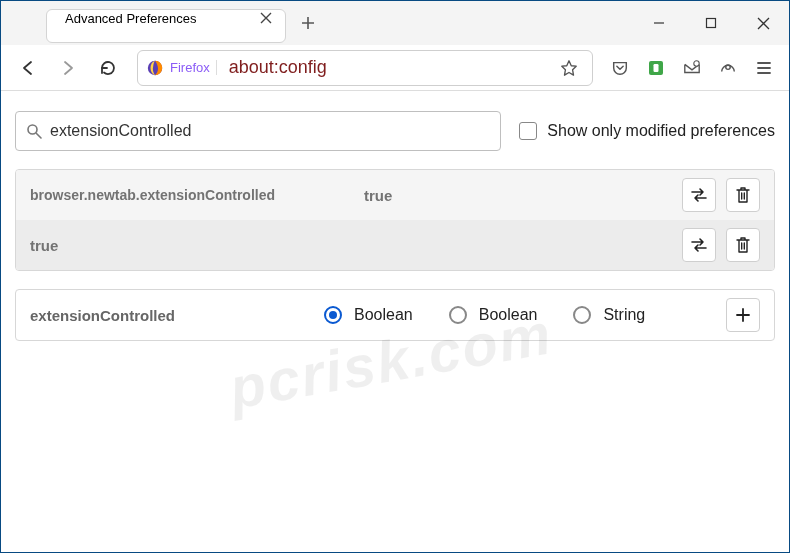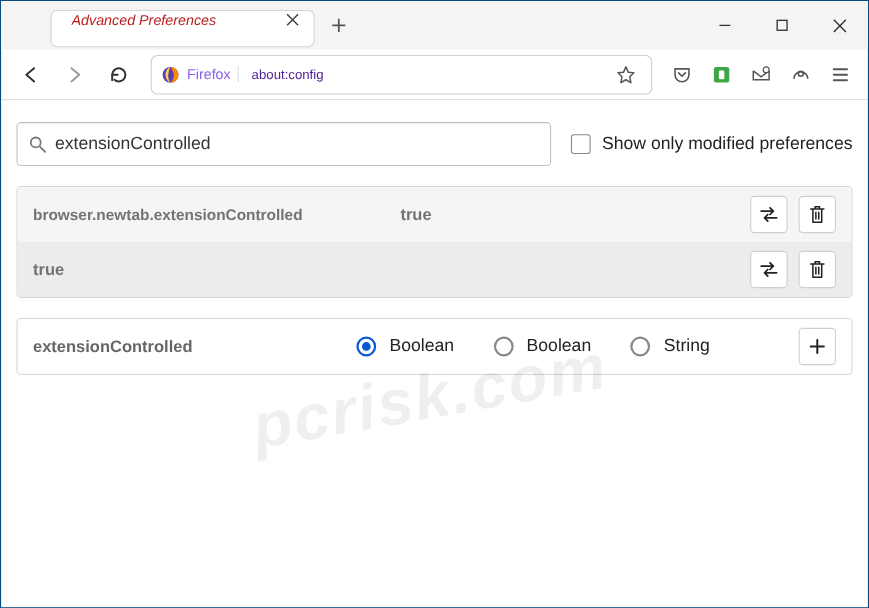--- a/index.html
+++ b/index.html
@@ -1,34 +1,34 @@
 <!DOCTYPE html>
 <html><head>
   <meta charset="utf-8">
   <style>
     * { margin: 0; padding: 0; box-sizing: border-box; font-family: "Segoe UI", Arial, sans-serif; }
     body { width: 790px; height: 553px; border: 1px solid #084a82; background: #fff; display: flex; flex-direction: column; overflow: hidden; }
 
     
     .titlebar { height: 44px; background: #f4f4f4; display: flex; align-items: center; padding: 0 4px 0 45px; }
-    .tab { display: flex; align-items: center; background: #fff; border: 1px solid #d4d4d4; border-radius: 6px; height: 34px; padding: 0 10px 16px 18px; gap: 8px; margin-top: 6px; font-size: 13px; color: #b91c1c; max-width: 240px; flex: 0 0 240px; font-style: italic; }
+    .tab { display: flex; align-items: center; background: #fff; border: 1px solid #d4d4d4; border-radius: 6px; height: 34px; padding: 0 10px 16px 18px; gap: 8px; margin-top: 6px; font-size: 13px; color: #000000; max-width: 240px; flex: 0 0 240px; }
     .tab-label { flex: 1; white-space: nowrap; overflow: hidden; text-overflow: ellipsis; }
     .tab-close { width: 18px; height: 18px; display: flex; align-items: center; justify-content: center; cursor: pointer; }
     .new-tab-btn { width: 32px; height: 32px; margin-left: 6px; display: flex; align-items: center; justify-content: center; border-radius: 4px; cursor: pointer; color: #555; }
     .window-controls { margin-left: auto; display: flex; gap: 8px; }
     .win-btn { width: 44px; height: 44px; display: flex; align-items: center; justify-content: center; color: #333; cursor: pointer; }
 
     
     .toolbar { height: 46px; display: flex; align-items: center; padding: 0 10px; gap: 6px; border-bottom: 1px solid #ddd; }
     .nav-btn { width: 34px; height: 34px; display: flex; align-items: center; justify-content: center; border-radius: 4px; color: #555; cursor: pointer; }
     .nav-btn.active { color: #222; }
     .urlbar { flex: 1; height: 36px; border: 1px solid #cfcfcf; border-radius: 6px; display: flex; align-items: center; padding: 0 8px; margin: 0 6px; gap: 6px; background: #fff; }
     .fx-logo { width: 18px; height: 18px; }
     .identity-label { font-size: 13px; color: #8b5cf6; padding-right: 6px; border-right: 1px solid #ddd; margin-right: 6px; }
-    .url-input { border: none; outline: none; font-size: 12px; color: #4c1d95; flex: 1; background: transparent; }
+    .url-input { border: none; outline: none; font-size: 18px; color: #7f1d1d; flex: 1; background: transparent; }
     .url-right { display: flex; align-items: center; gap: 4px; margin-left: auto;}
     .tb-icon { width: 30px; height: 30px; display: flex; align-items: center; justify-content: center; color: #5b5b5b; cursor: pointer; border-radius: 4px; }
 
     
     .content { flex: 1; padding: 20px 14px; display: flex; flex-direction: column; gap: 18px; position: relative; }
 
     .search-row { display: flex; align-items: center; gap: 18px; }
     .search-box { flex: 1; height: 40px; border: 1px solid #bfbfbf; border-radius: 4px; display: flex; align-items: center; padding: 0 10px; gap: 8px; }
     .search-input { border: none; outline: none; font-size: 16px; color: #333; flex: 1; }
     .check-label { display: flex; align-items: flex-end; gap: 10px; font-size: 16px; color: #222; cursor: pointer; }

